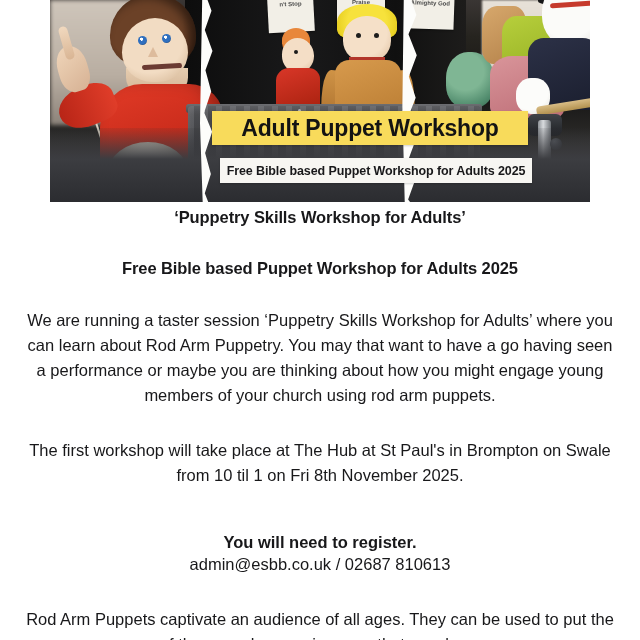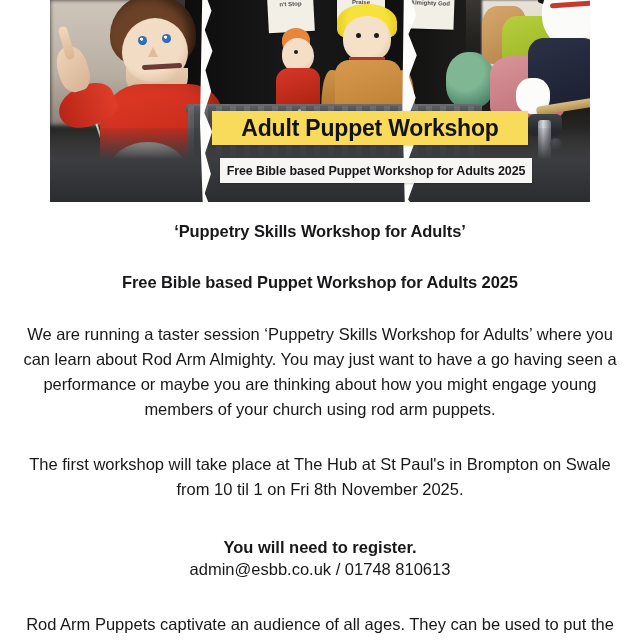--- a/index.html
+++ b/index.html
@@ -279,21 +279,21 @@
     position: absolute;
     left: 0;
     top: 202px;
     width: 640px;
   }
   .line {
     text-align: center;
     color: #18181a;
   }
   .heading-1 {
-    margin-top: 20px;
+    margin-top: 6px;
     font-size: 16.5px;
     font-weight: 700;
     letter-spacing: -0.1px;
   }
   .heading-2 {
     margin-top: 32px;
     font-size: 16.5px;
     font-weight: 700;
     letter-spacing: -0.1px;
   }
@@ -301,21 +301,21 @@
     margin-top: 30px;
     font-size: 16.5px;
     font-weight: 400;
     line-height: 25px;
     padding: 0 22px;
   }
   .para.group { margin-top: 0; }
   .bold-line {
     font-size: 16.5px;
     font-weight: 700;
-    margin-top: 36px;
+    margin-top: 45px;
   }
 </style>
 </head>
 <body>
 
 <div class="page">
 
   <div class="hero">
     <div class="photo-bg"></div>
     <div class="wall-left"></div>
@@ -396,26 +396,26 @@
       <span>Free Bible based Puppet Workshop for Adults 2025</span>
     </div>
   </div>
 
   <div class="body-copy">
 
     <div class="line heading-1">‘Puppetry Skills Workshop for Adults’</div>
 
     <div class="line heading-2">Free Bible based Puppet Workshop for Adults 2025</div>
 
-    <div class="line para">We are running a taster session ‘Puppetry Skills Workshop for Adults’ where you can learn about Rod Arm Almighty. You may just want to have a go having seen a performance or maybe you are thinking about how you might engage young members of your church using rod arm puppets.</div>
+    <div class="line para">We are running a taster session ‘Puppetry Skills Workshop for Adults’ where you can learn about Rod Arm Puppetry. You may that want to have a go having seen a performance or maybe you are thinking about how you might engage young members of your church using rod arm puppets.</div>
 
     <div class="line para">The first workshop will take place at The Hub at St Paul's in Brompton on Swale from 10 til 1 on Fri 8th November 2025.</div>
 
     <div class="line bold-line">You will need to register.</div>
 
 
-    <div class="line para group">admin@esbb.co.uk / 01748 810613</div>
+    <div class="line para group">admin@esbb.co.uk / 02687 810613</div>
 
     <div class="line para">Rod Arm Puppets captivate an audience of all ages. They can be used to put the message of the gospel across in a way that speaks on so many</div>
 
   </div>
 
 </div>
 
 </body></html>

